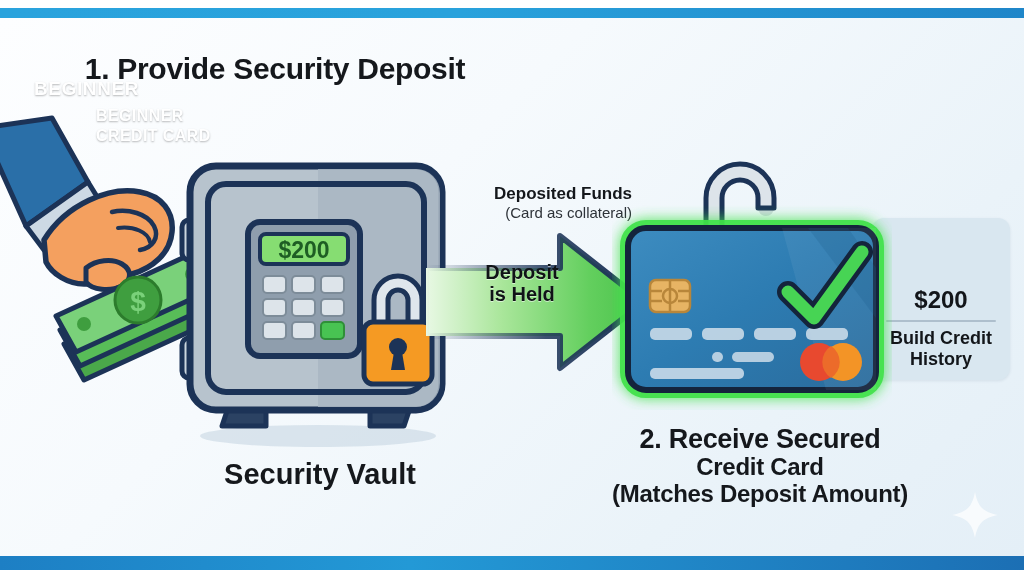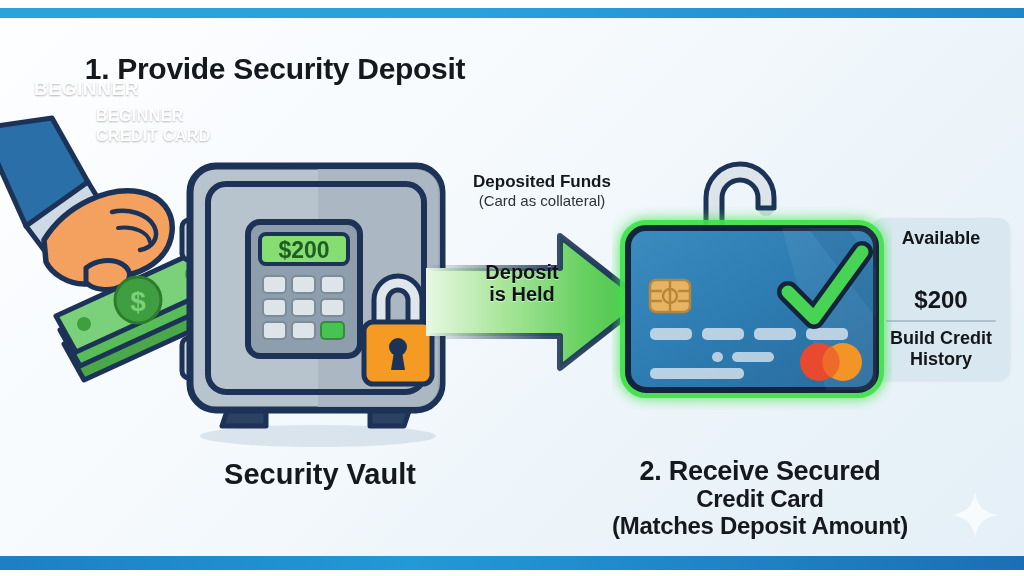--- a/index.html
+++ b/index.html
@@ -22,28 +22,28 @@
     position:absolute;left:0;top:18px;width:1024px;height:538px;
     background:linear-gradient(135deg,#fdfeff 0%,#f6fafd 38%,#eaf3f9 75%,#e4eff7 100%);
   }
   
   .h-title{
     position:absolute;text-align:center;color:#15181c;
     font-weight:bold;line-height:1.12;letter-spacing:-0.3px;
   }
   #title-step1{left:40px;top:52px;width:470px;font-size:30px;}
   #title-step1 .sub{font-size:28px;display:block;}
-  #title-step2{left:560px;top:424px;width:400px;font-size:27px;margin-top:32px;}
+  #title-step2{left:560px;top:424px;width:400px;font-size:27px;}
   #title-step2 .sub{font-size:24px;display:block;}
   #label-vault{
     position:absolute;left:155px;top:458px;width:330px;text-align:center;
     font-size:29px;font-weight:bold;color:#15181c;
   }
   
-  #flow-label{position:absolute;left:452px;top:172px;width:180px;text-align:center;}
+  #flow-label{position:absolute;left:452px;top:184px;width:180px;text-align:right;}
   #flow-label .l1{font-size:17px;font-weight:bold;color:#14171b;line-height:1.2;}
   #flow-label .l2{font-size:15px;color:#2d3238;line-height:1.25;}
 
   
   #hand-money{position:absolute;left:-8px;top:108px;width:240px;height:300px;}
   
   #vault{position:absolute;left:168px;top:150px;width:300px;height:300px;}
   
   #arrow-flow{position:absolute;left:420px;top:222px;width:230px;height:160px;}
   #arrow-text{
@@ -179,21 +179,20 @@
     </defs>
     <path d="M6 46 H140 V14 L224 80 L140 146 V114 H6 Z" fill="url(#agrad)" stroke="url(#afade)" stroke-width="6" stroke-linejoin="round"></path>
   </svg>
   <div id="arrow-text">
     <div>Deposit</div>
     <div>is Held</div>
   </div>
 
   <div id="info-panel">
     <div class="avail">
-      <div>Available</div>
     </div>
     <div class="amount">$200</div>
     <div id="info-divider"></div>
     <div class="build">
       <div>Build Credit</div>
       <div>History</div>
     </div>
   </div>
 
   <svg id="card-group" viewBox="0 0 280 270">

